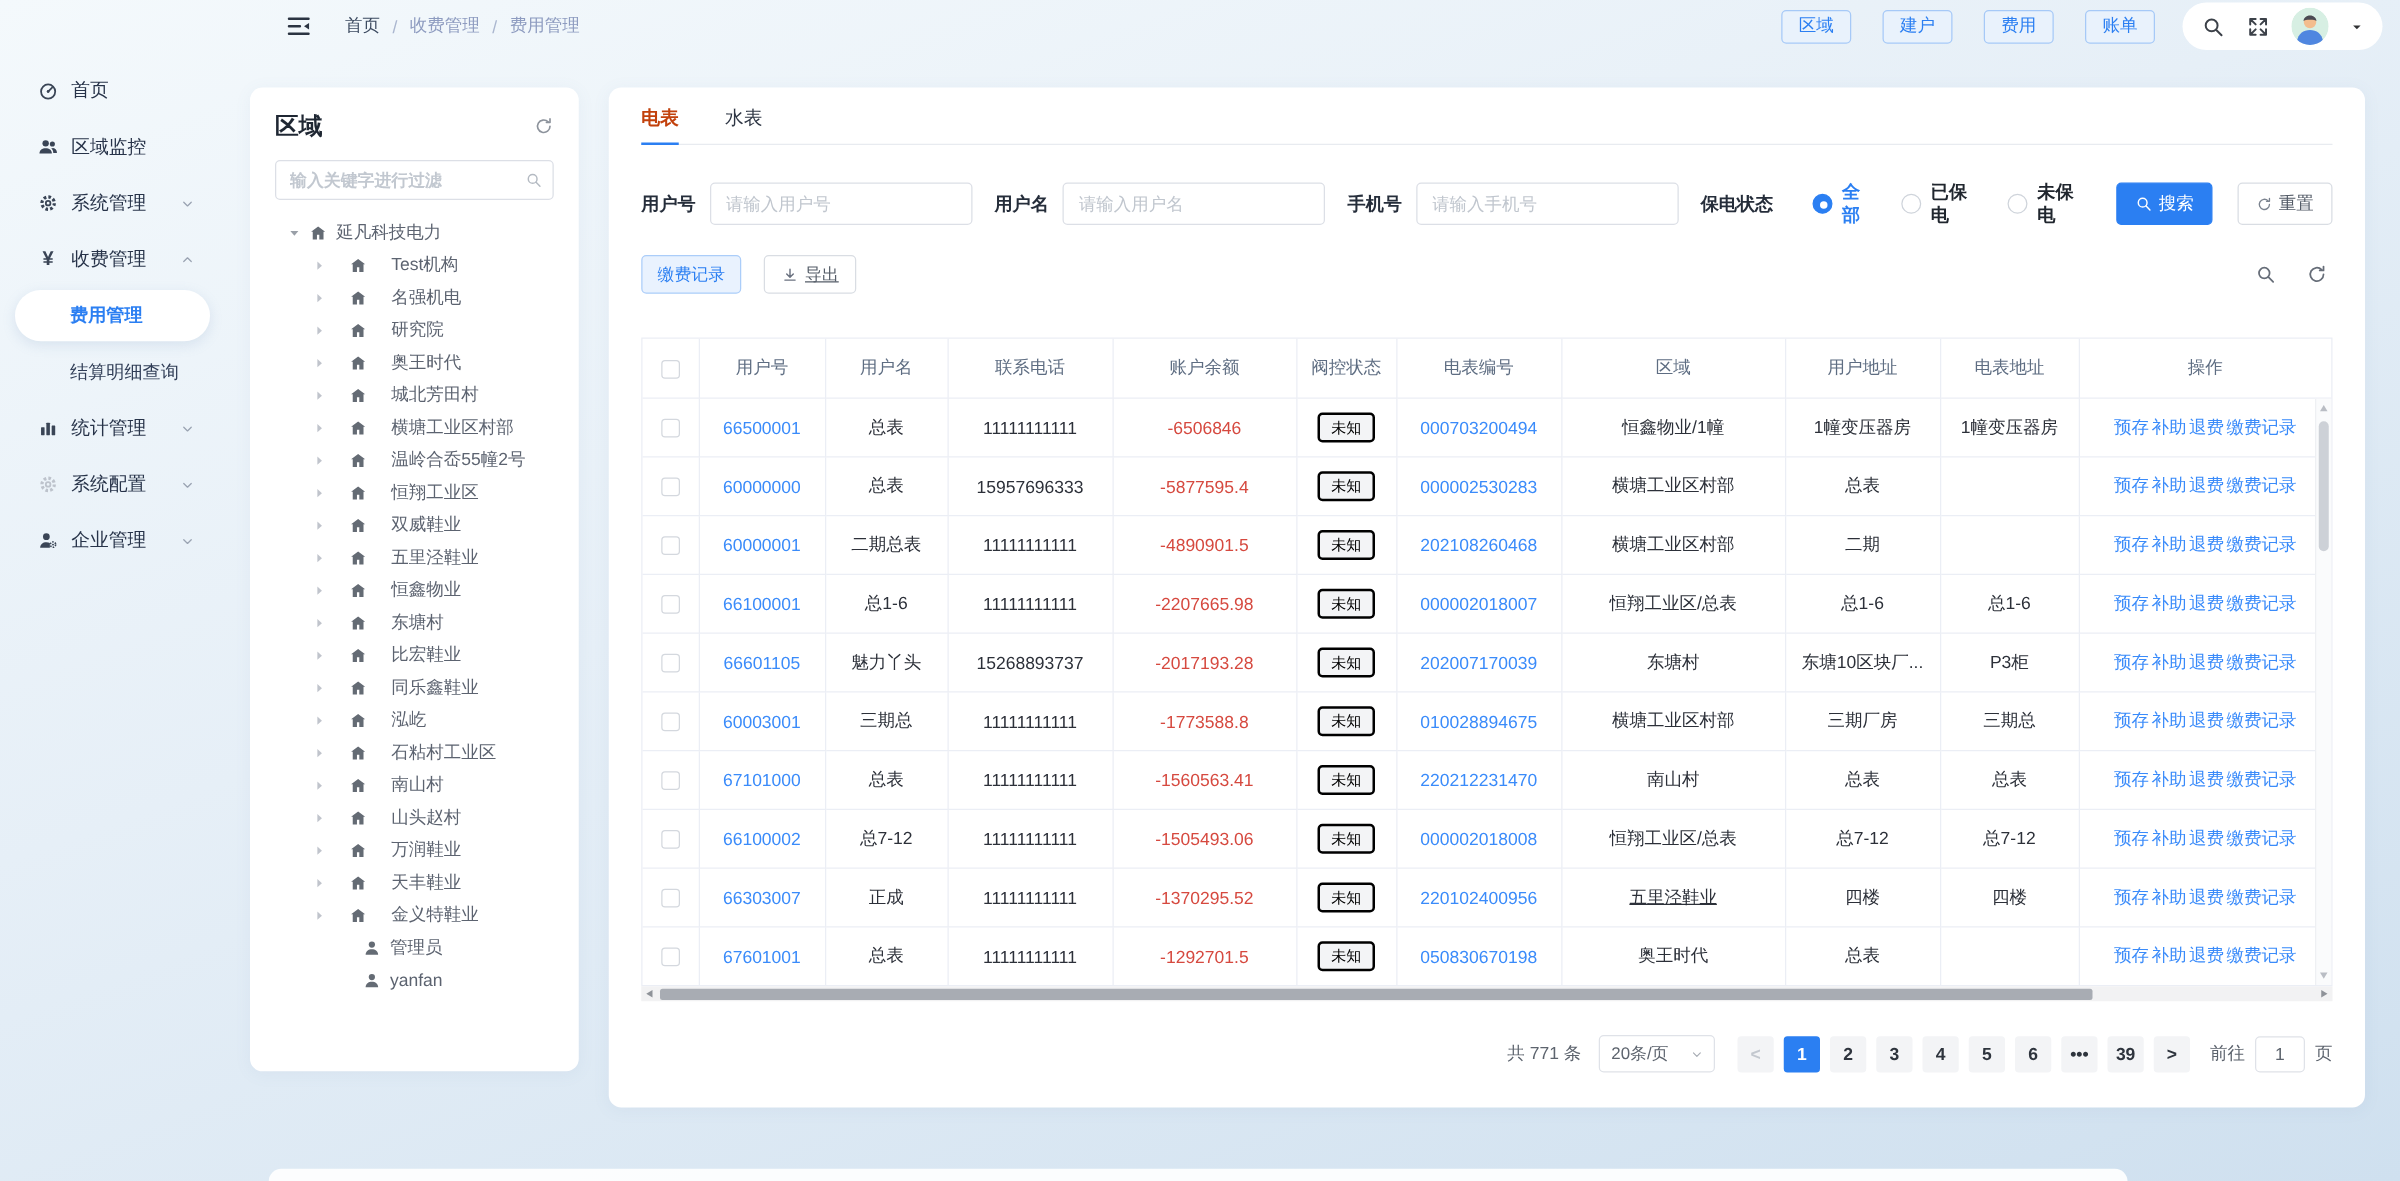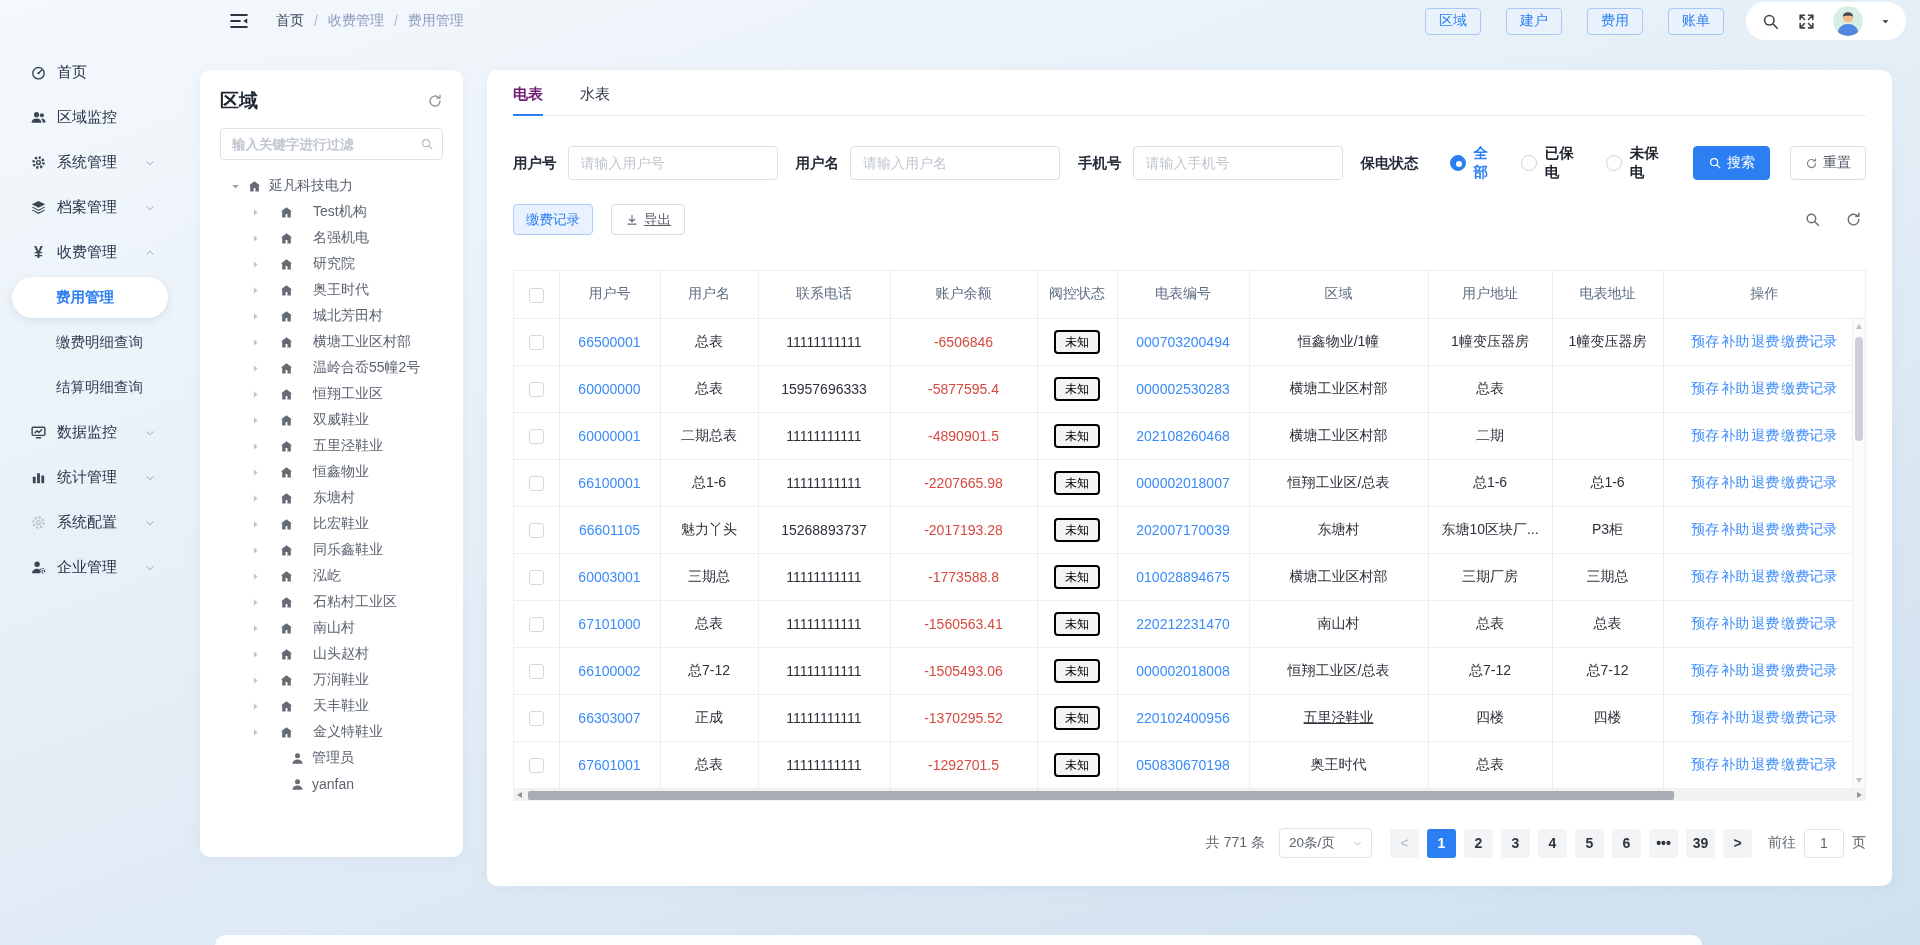--- a/index.html
+++ b/index.html
@@ -54,21 +54,21 @@
   .tnode .tcaret{width:11px;height:11px;color:#c0c4cc;margin-right:6px;flex:none;}
   .tnode .tcaret.open{color:#9aa0a8;}
   .tnode .thome{width:15px;height:15px;color:#646b74;margin-right:7px;flex:none;}
   .tnode.root{padding-left:10px;}
   .tnode.child{padding-left:30px;gap:12px;}
   .tnode.user{padding-left:70px;}
 
   
   .tabs{display:flex;gap:37px;padding-top:15px;border-bottom:1px solid #e8ebf0;}
   .tab{font-size:15px;color:#2e3644;padding-bottom:10px;border-bottom:2.5px solid transparent;margin-bottom:-1px;cursor:pointer;}
-  .tab.active{color:#701a75;border-bottom-color:#2b7ff2;font-weight:600;}
+  .tab.active{color:#c2410c;border-bottom-color:#2b7ff2;font-weight:600;}
 
   
   .filter-row{margin-top:28px;display:flex;align-items:center;}
   .fgroup{display:flex;align-items:center;margin-right:18px;}
   .flabel{font-size:14.5px;font-weight:700;color:#252d3a;margin-right:11px;white-space:nowrap;}
   .finput{width:210px;height:34px;border:1px solid #dcdfe6;border-radius:4px;padding:0 12px;font-size:14px;
           color:#333;outline:none;font-family:inherit;}
   .finput::placeholder{color:#c0c6ce;}
   .radio{display:flex;align-items:center;margin-left:20px;cursor:pointer;}
   .radio:first-of-type{margin-left:8px;}
@@ -221,68 +221,35 @@
             </svg>
           </span>
           <span>系统管理</span>
           <span class="ic mi-chev">
             <svg viewBox="0 0 24 24" fill="none" stroke="currentColor" stroke-width="2" stroke-linecap="round" stroke-linejoin="round">
               <path d="M6 9.5l6 6 6-6"></path>
             </svg>
           </span>
         </div>
         <div class="menu-item">
-          <span class="mi-icon ic">
-            <svg viewBox="0 0 24 24" fill="currentColor">
-              <path d="M12 2.8l9.5 4.7L12 12.2 2.5 7.5z"></path>
-              <path d="M3.8 10.9L12 15l8.2-4.1 1.3.7L12 16.8 2.5 11.6z"></path>
-              <path d="M3.8 15.1L12 19.2l8.2-4.1 1.3.7L12 21 2.5 15.8z"></path>
-            </svg>
-          </span>
-          <span>档案管理</span>
-          <span class="ic mi-chev">
-            <svg viewBox="0 0 24 24" fill="none" stroke="currentColor" stroke-width="2" stroke-linecap="round" stroke-linejoin="round">
-              <path d="M6 9.5l6 6 6-6"></path>
-            </svg>
-          </span>
-        </div>
-        <div class="menu-item">
           <span class="mi-icon yen">¥</span>
           <span>收费管理</span>
           <span class="ic mi-chev">
             <svg viewBox="0 0 24 24" fill="none" stroke="currentColor" stroke-width="2" stroke-linecap="round" stroke-linejoin="round">
               <path d="M6 14.5l6-6 6 6"></path>
             </svg>
           </span>
         </div>
         <div class="submenu">
           <div class="sub-item active">
             <span>费用管理</span>
           </div>
           <div class="sub-item">
-            <span>缴费明细查询</span>
-          </div>
-          <div class="sub-item">
             <span>结算明细查询</span>
           </div>
-        </div>
-        <div class="menu-item">
-          <span class="mi-icon ic">
-            <svg viewBox="0 0 24 24" fill="none" stroke="currentColor" stroke-width="2">
-              <rect x="3" y="4.5" width="18" height="11.5" rx="1.5"></rect>
-              <path d="M7 12.5l3-3 2.5 2.5L16.5 8" stroke-linecap="round" stroke-linejoin="round"></path>
-              <path d="M9 19.5h6" stroke-linecap="round"></path>
-            </svg>
-          </span>
-          <span>数据监控</span>
-          <span class="ic mi-chev">
-            <svg viewBox="0 0 24 24" fill="none" stroke="currentColor" stroke-width="2" stroke-linecap="round" stroke-linejoin="round">
-              <path d="M6 9.5l6 6 6-6"></path>
-            </svg>
-          </span>
         </div>
         <div class="menu-item">
           <span class="mi-icon ic">
             <svg viewBox="0 0 24 24" fill="currentColor">
               <rect x="4" y="11" width="4" height="9" rx="0.5"></rect>
               <rect x="10" y="6" width="4" height="14" rx="0.5"></rect>
               <rect x="16" y="9" width="4" height="11" rx="0.5"></rect>
             </svg>
           </span>
           <span>统计管理</span>

